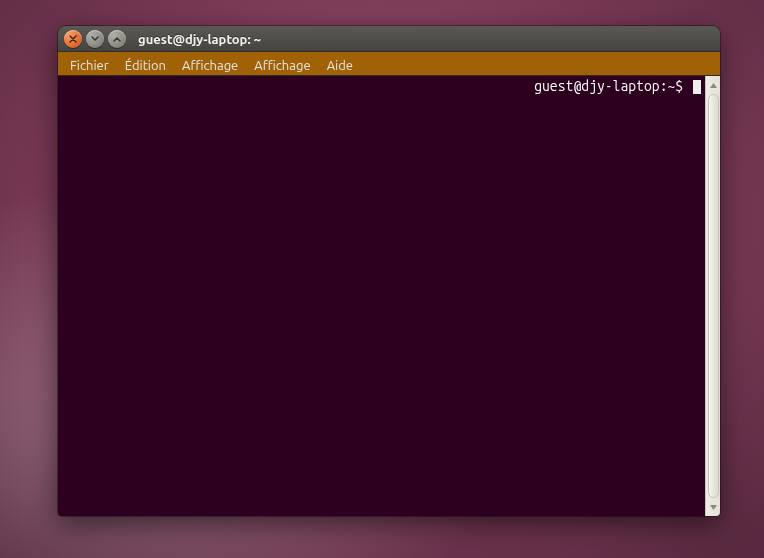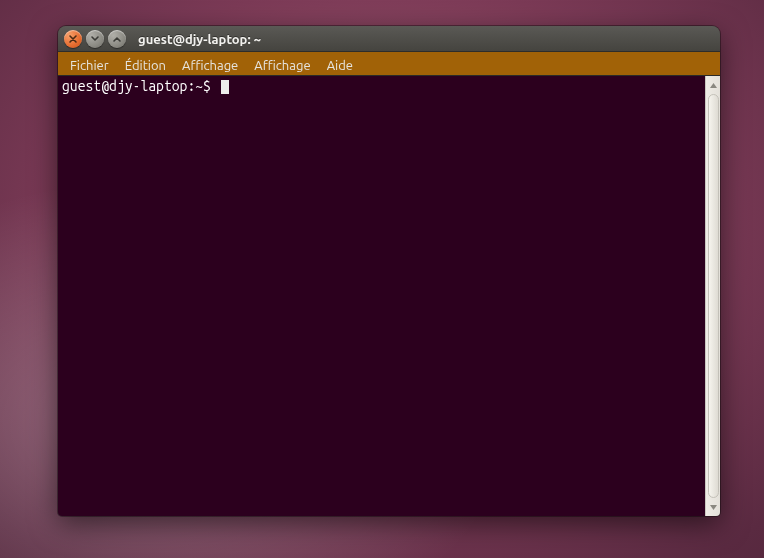--- a/index.html
+++ b/index.html
@@ -77,20 +77,21 @@
   .terminal {
     flex: 1;
     background: #2c001e;
     padding: 2px 4px;
     font-family: "Ubuntu Mono", "DejaVu Sans Mono", monospace;
     font-size: 14px;
     line-height: 17px;
     color: #eeeeec;
     overflow: hidden;
     white-space: pre;
+    text-align: right;
   }
   .prompt { color: #ffffff; }
   .cursor {
     display: inline-block;
     width: 8px; height: 14px;
     background: #eeeeec;
     vertical-align: text-bottom;
     margin-left: 2px;
   }
   .scrollbar {

